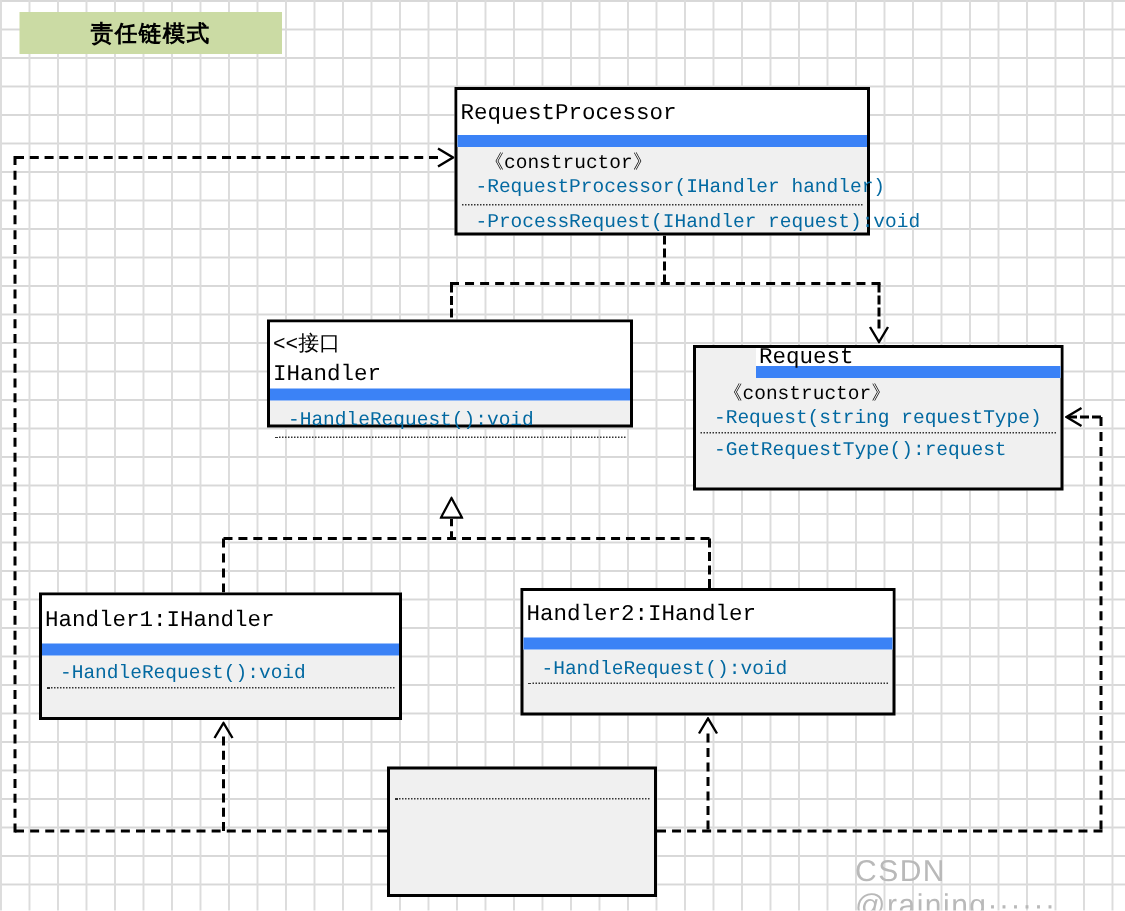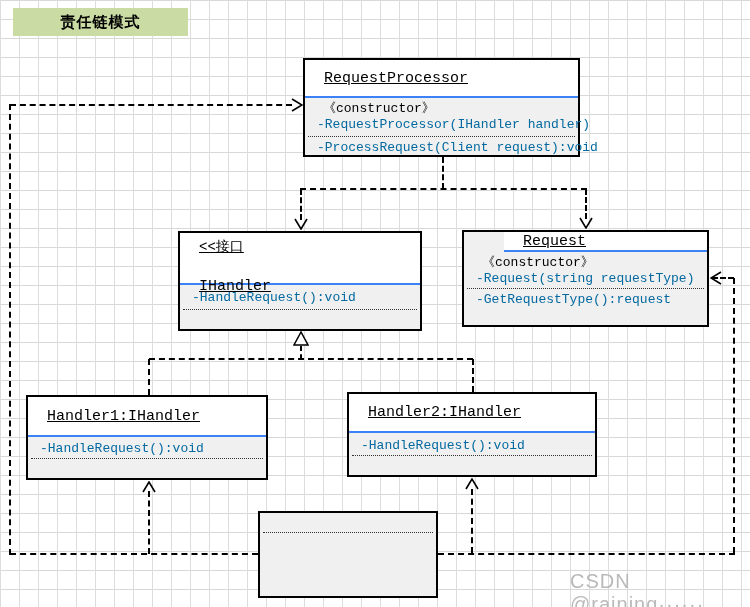--- a/index.html
+++ b/index.html
@@ -23,22 +23,22 @@
     letter-spacing:1px;
     font-family:"Liberation Sans","DejaVu Sans",sans-serif;
     font-weight:bold;
   }
 
   
   .uml {
     position:absolute; border:2px solid #000; background:#f0f0f0;
   }
   .uml-title {
-    background:#ffffff; border-bottom:2px solid #3b82f6;
-    padding-left:19px; display:flex; flex-direction:column; justify-content:center;text-decoration:underline;
+    background:#ffffff; border-bottom:8px solid #3b82f6;
+    padding-left:2px; display:flex; flex-direction:column; justify-content:center;
   }
   .cls-name { font-size:15px; color:#000; white-space:pre; }
   .stereo-line { font-size:14px; color:#000; white-space:pre; }
   .sec { padding:3px 16px 0 12px; }
   .sec-dotted { border-bottom:1px dotted #333; margin:0 3px; }
   .member { font-size:13px; color:#0369a1; white-space:pre; line-height:16px; }
   .stereo-member { font-size:13px; color:#000; white-space:pre; line-height:16px; }
 
   
   .dash-h { position:absolute; height:0; border-top:2px dashed #000; }
@@ -104,28 +104,28 @@
   <div class="uml" style="left:303px; top:58px; width:277px; height:99px;">
     <div class="uml-title" style="height:38px;">
       <span class="cls-name">RequestProcessor</span>
     </div>
     <div class="sec" style="height:38px;">
       <div class="stereo-member" style="padding-left:6px;">《constructor》</div>
       <div class="member">-RequestProcessor(IHandler handler)</div>
     </div>
     <div class="sec-dotted"></div>
     <div class="sec">
-      <div class="member">-ProcessRequest(Client request):void</div>
+      <div class="member">-ProcessRequest(IHandler request):void</div>
     </div>
   </div>
 
-  <div class="uml" style="left:178px; top:231px; width:244px; height:100px;">
+  <div class="uml" style="left:178px; top:213px; width:244px; height:72px;">
     <div class="uml-title" style="height:52px; justify-content:flex-start; padding-top:5px;">
       <span class="stereo-line">&lt;&lt;接口</span>
-      <span class="cls-name" style="margin-top:22px;">IHandler</span>
+      <span class="cls-name" style="margin-top:3px;">IHandler</span>
     </div>
     <div class="sec" style="height:24px; padding-top:5px;">
       <div class="member">-HandleRequest():void</div>
     </div>
     <div class="sec-dotted"></div>
   </div>
 
   <div class="uml" style="left:462px; top:230px; width:247px; height:97px;">
     <div class="uml-title" style="height:20px;margin-left:40px;">
       <span class="cls-name">Request</span>

